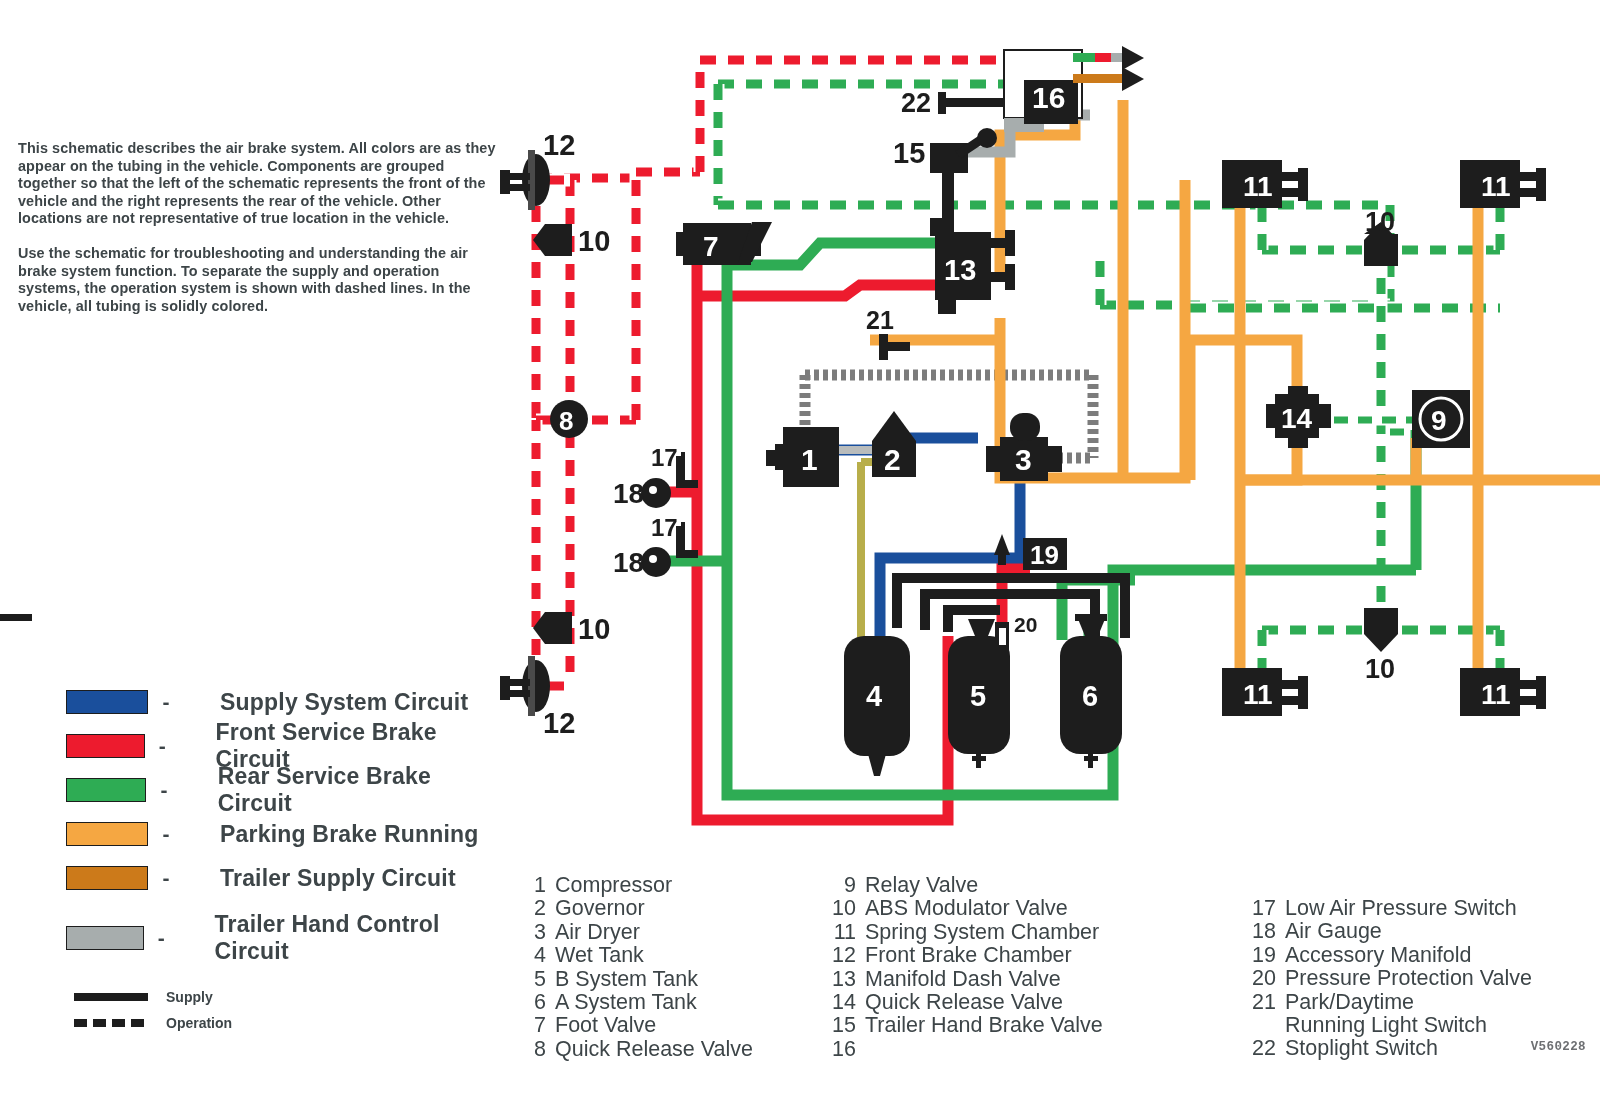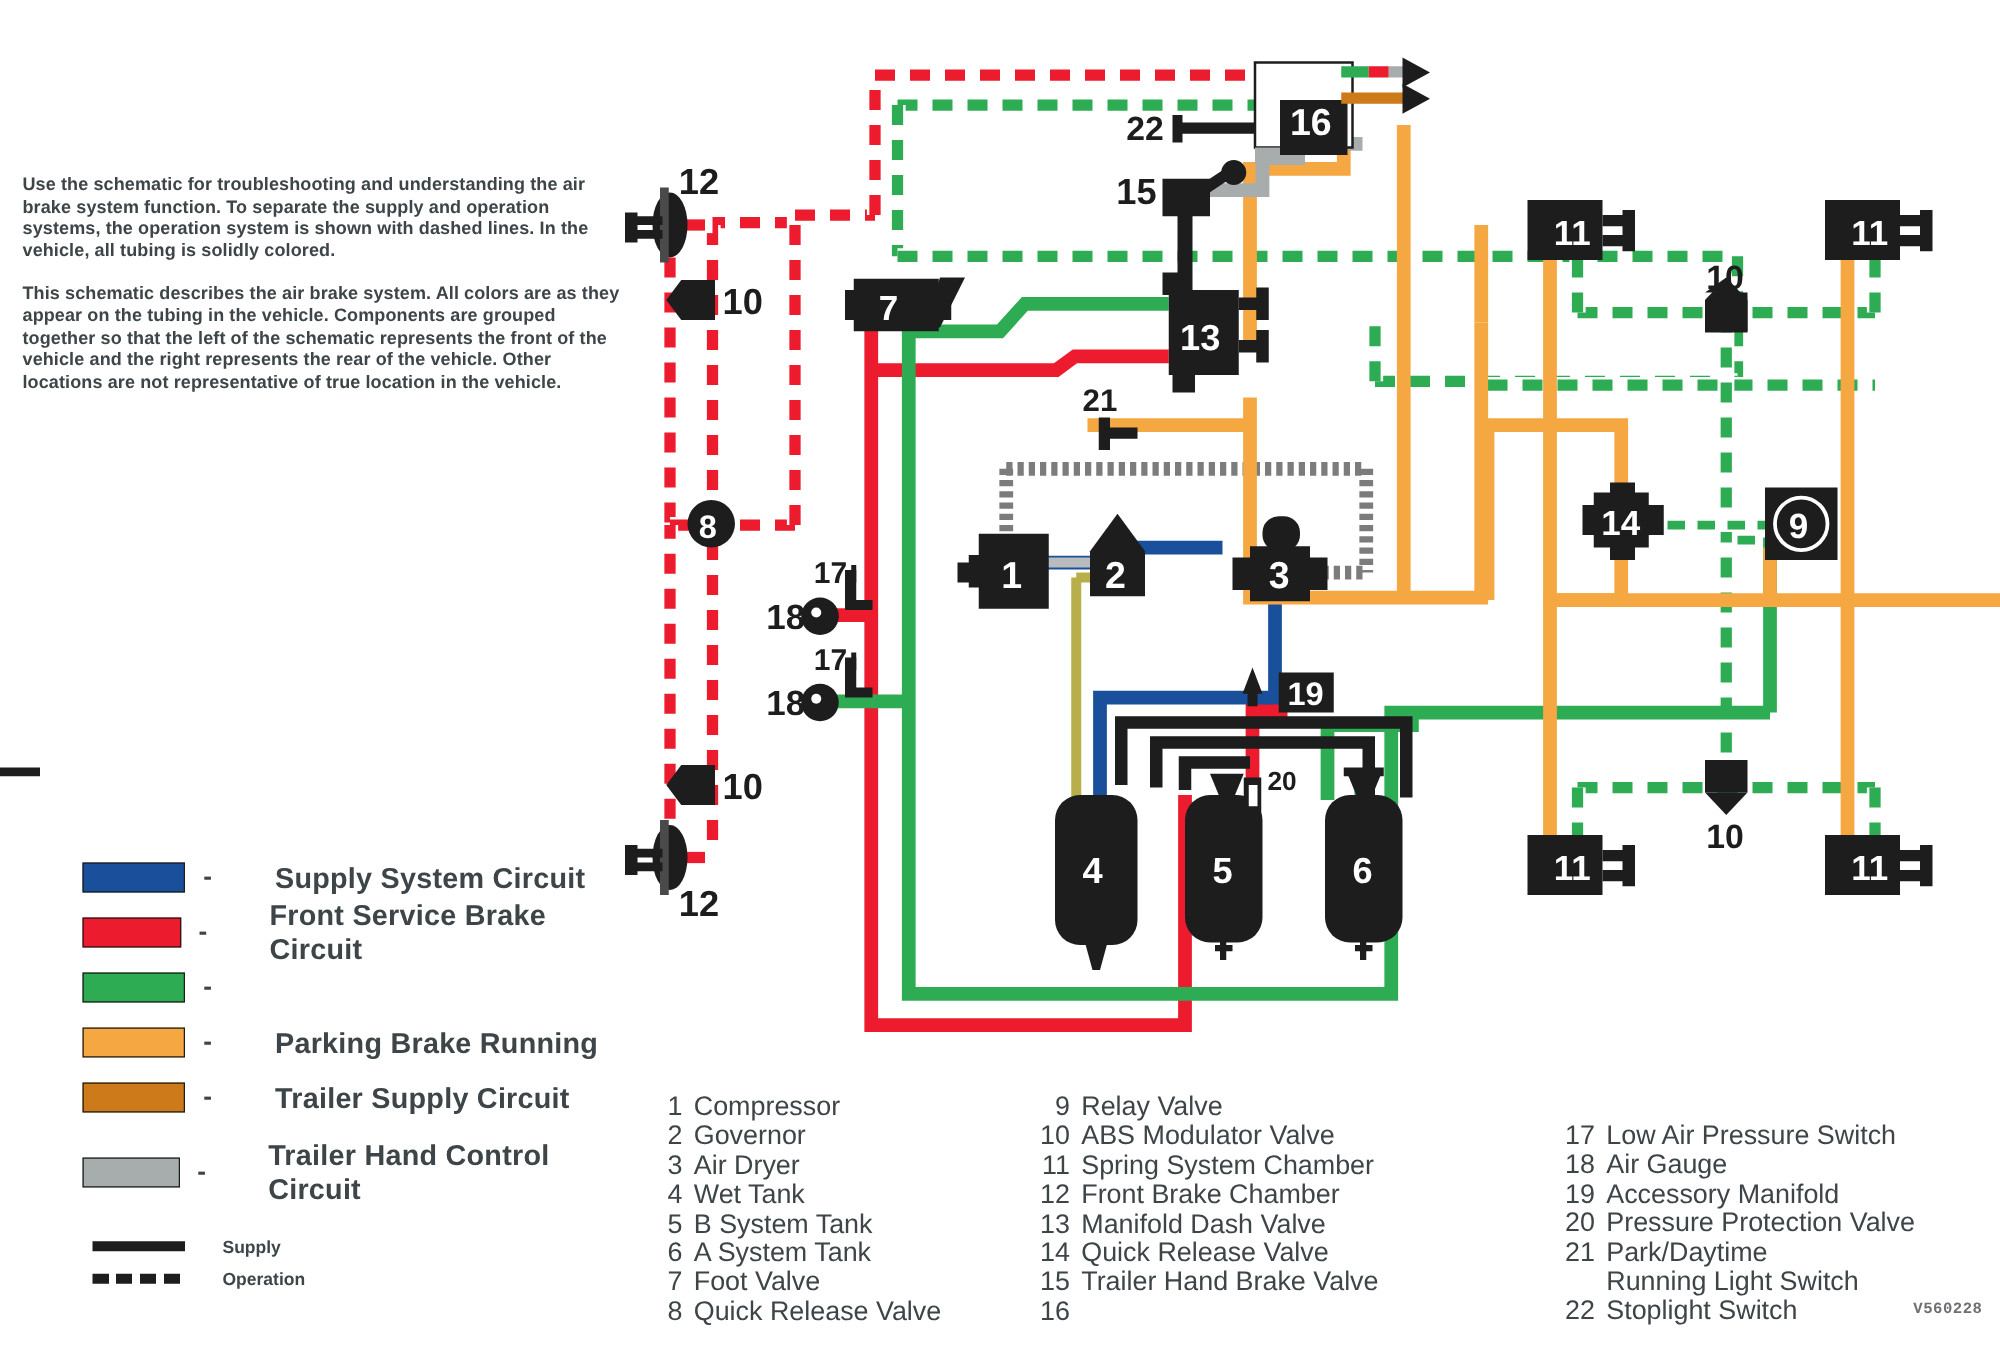--- a/index.html
+++ b/index.html
@@ -16,21 +16,21 @@
   .leg-row{display:flex;align-items:center;height:44px;}
   .leg-sw{width:82px;height:24px;border:1.5px solid #1d1d1d;box-sizing:border-box;}
   .leg-dash{width:36px;text-align:center;font-size:21px;font-weight:bold;color:#3d4548;}
   .leg-lbl{font-size:23px;font-weight:bold;color:#3d4548;letter-spacing:.2px;margin-left:36px;}
 
   #sollegend{position:absolute;left:74px;top:984px;}
   .sol-row{display:flex;align-items:center;height:26px;}
   .sol-line{width:74px;height:8px;background:#1d1d1d;}
   .sol-dash{width:74px;height:8px;
             background:repeating-linear-gradient(to right,#1d1d1d 0 13px,#fff 13px 19px);}
-  .sol-lbl{font-size:14px;font-weight:bold;color:#3d4548;margin-left:30px;}
+  .sol-lbl{font-size:14px;font-weight:bold;color:#3d4548;margin-left:18px;}
 
   
   .plist{position:absolute;font-size:21.5px;line-height:23.4px;color:#3d4548;}
   .pl-row{display:flex;white-space:nowrap;}
   .pl-num{width:34px;text-align:right;padding-right:9px;flex:none;}
   #plistA{left:512px;top:874px;}
   #plistB{left:822px;top:874px;}
   #plistC{left:1242px;top:897px;}
   #docid{position:absolute;right:14px;top:1040px;font-size:12.5px;font-weight:bold;
          color:#6d6f72;letter-spacing:.4px;font-family:Liberation Mono, monospace;}
@@ -38,38 +38,39 @@
   
   #sch{position:absolute;left:0;top:0;width:1600px;height:1097px;}
   #sch svg{display:block;}
   .nlabel{font-family:"Liberation Sans",sans-serif;font-weight:bold;fill:#1d1d1d;}
   .nwhite{font-family:"Liberation Sans",sans-serif;font-weight:bold;fill:#ffffff;}
 </style>
 </head>
 <body>
 
 <div id="desc">
+  <p>This schematic describes the air brake system. All colors are as they appear on the tubing in the vehicle. Components are grouped together so that the left of the schematic represents the front of the vehicle and the right represents the rear of the vehicle. Other locations are not representative of true location in the vehicle.</p>
   <p>Use the schematic for troubleshooting and understanding the air brake system function. To separate the supply and operation systems, the operation system is shown with dashed lines. In the vehicle, all tubing is solidly colored.</p>
-  <p>This schematic describes the air brake system. All colors are as they appear on the tubing in the vehicle. Components are grouped together so that the left of the schematic represents the front of the vehicle and the right represents the rear of the vehicle. Other locations are not representative of true location in the vehicle.</p>
 </div>
 
 <div id="legend">
   <div class="leg-row">
     <span class="leg-sw" style="background: rgb(26, 79, 156);"></span>
     <span class="leg-dash">-</span>
     <span class="leg-lbl">Supply System Circuit</span>
   </div>
   <div class="leg-row">
     <span class="leg-sw" style="background: rgb(237, 27, 46);"></span>
     <span class="leg-dash">-</span>
     <span class="leg-lbl">Front Service Brake Circuit</span>
   </div>
   <div class="leg-row">
     <span class="leg-sw" style="background: rgb(46, 172, 84);"></span>
     <span class="leg-dash">-</span>
+    <span class="leg-lbl">Rear Service Brake Circuit</span>
   </div>
   <div class="leg-row">
     <span class="leg-sw" style="background: rgb(245, 167, 66);"></span>
     <span class="leg-dash">-</span>
     <span class="leg-lbl">Parking Brake Running</span>
   </div>
   <div class="leg-row">
     <span class="leg-sw" style="background: rgb(204, 122, 26);"></span>
     <span class="leg-dash">-</span>
     <span class="leg-lbl">Trailer Supply Circuit</span>

